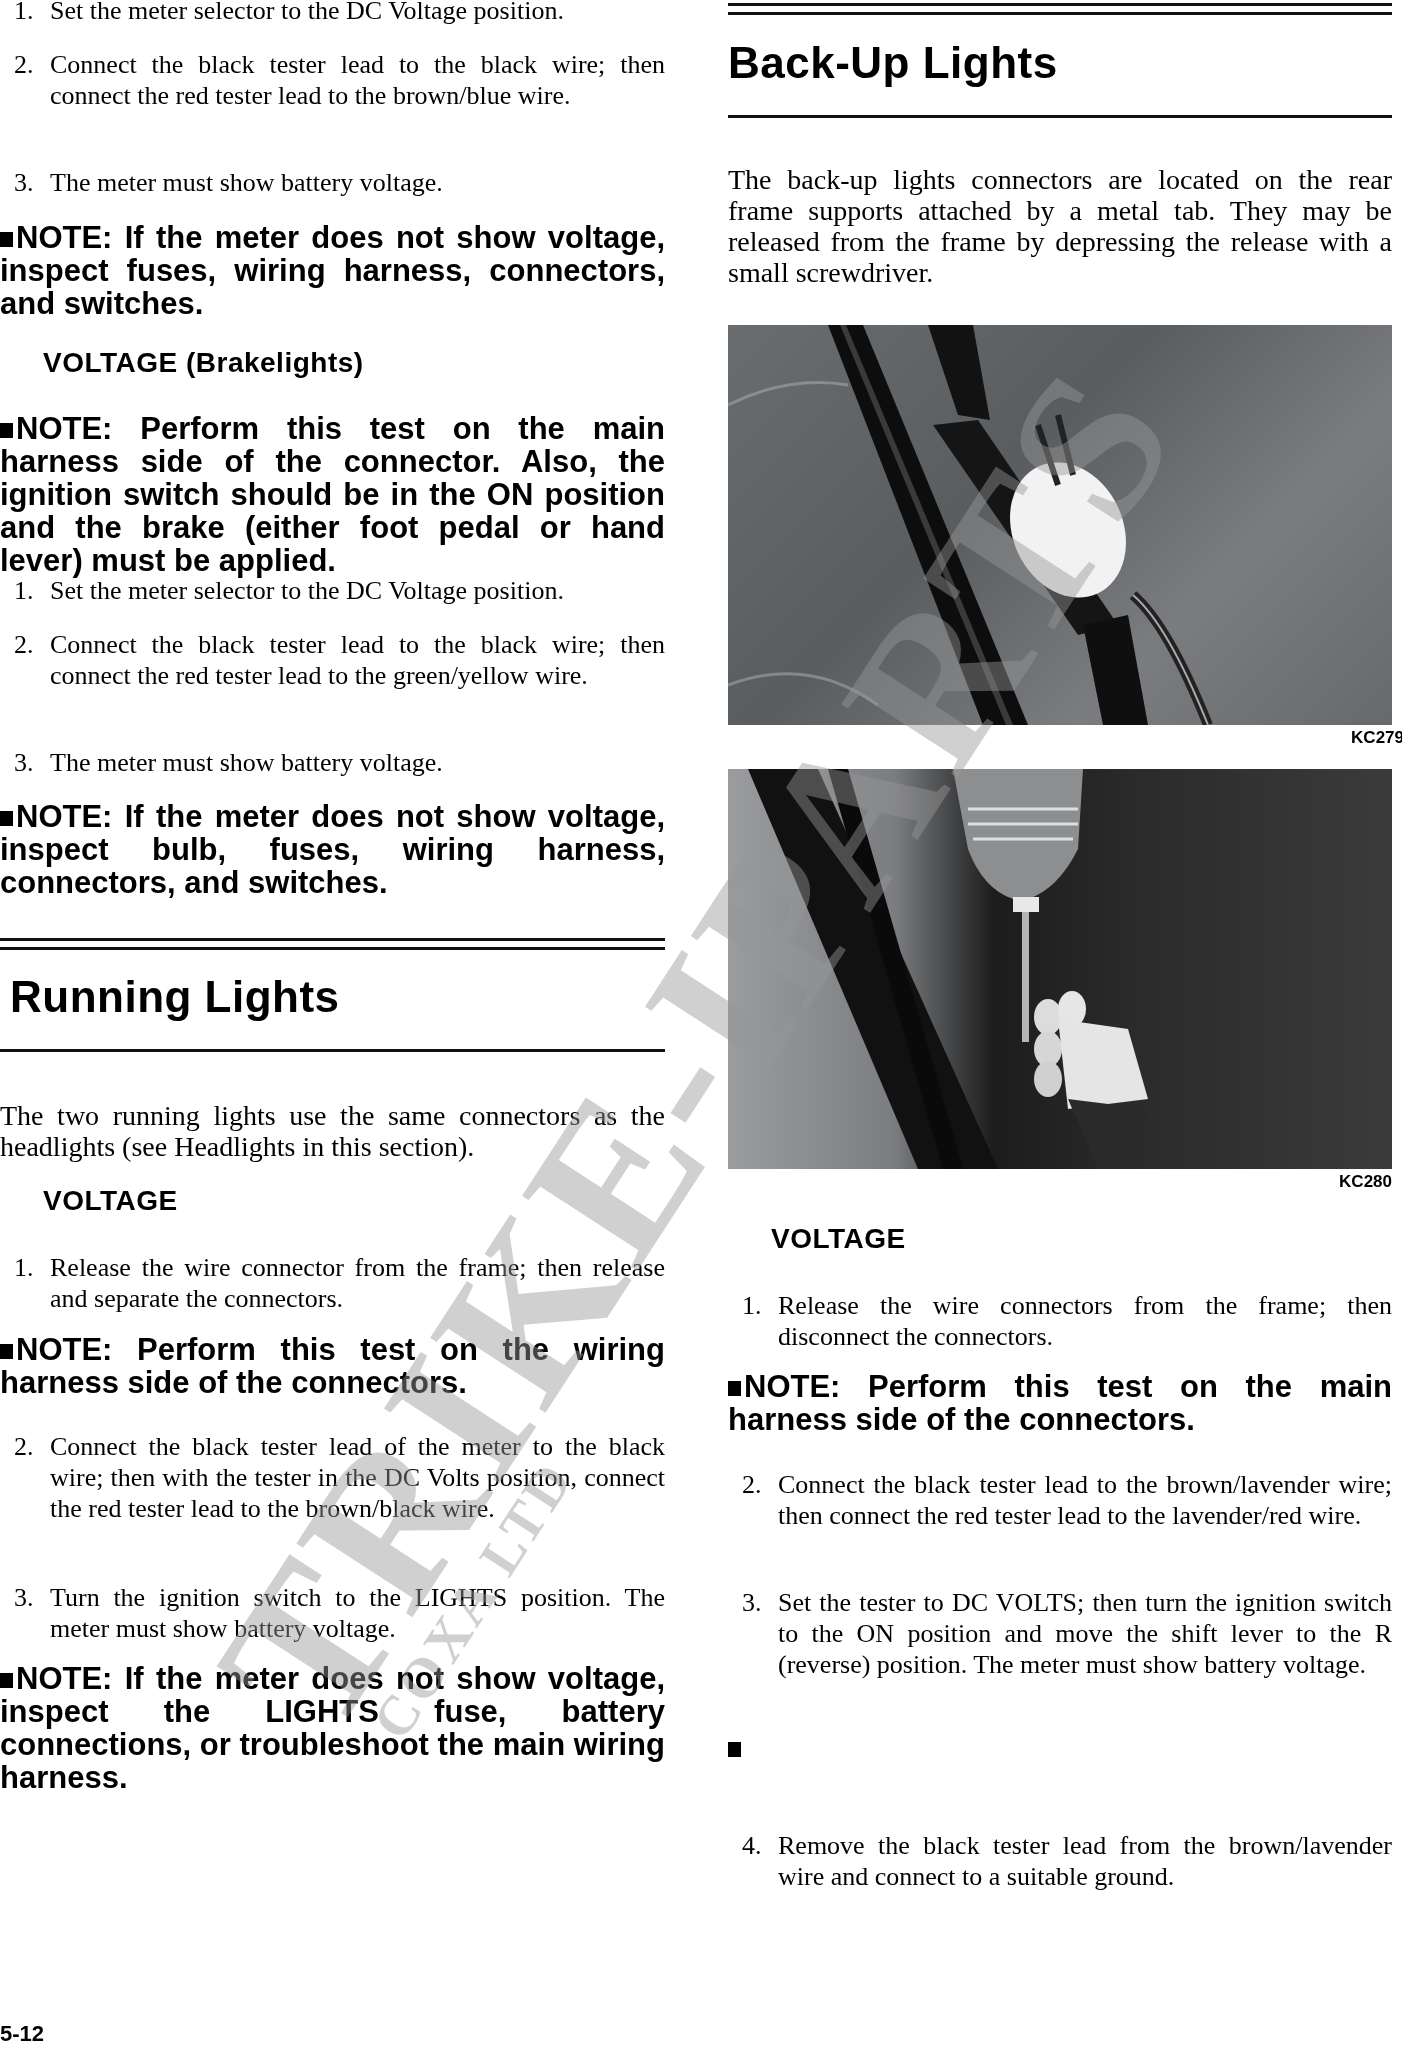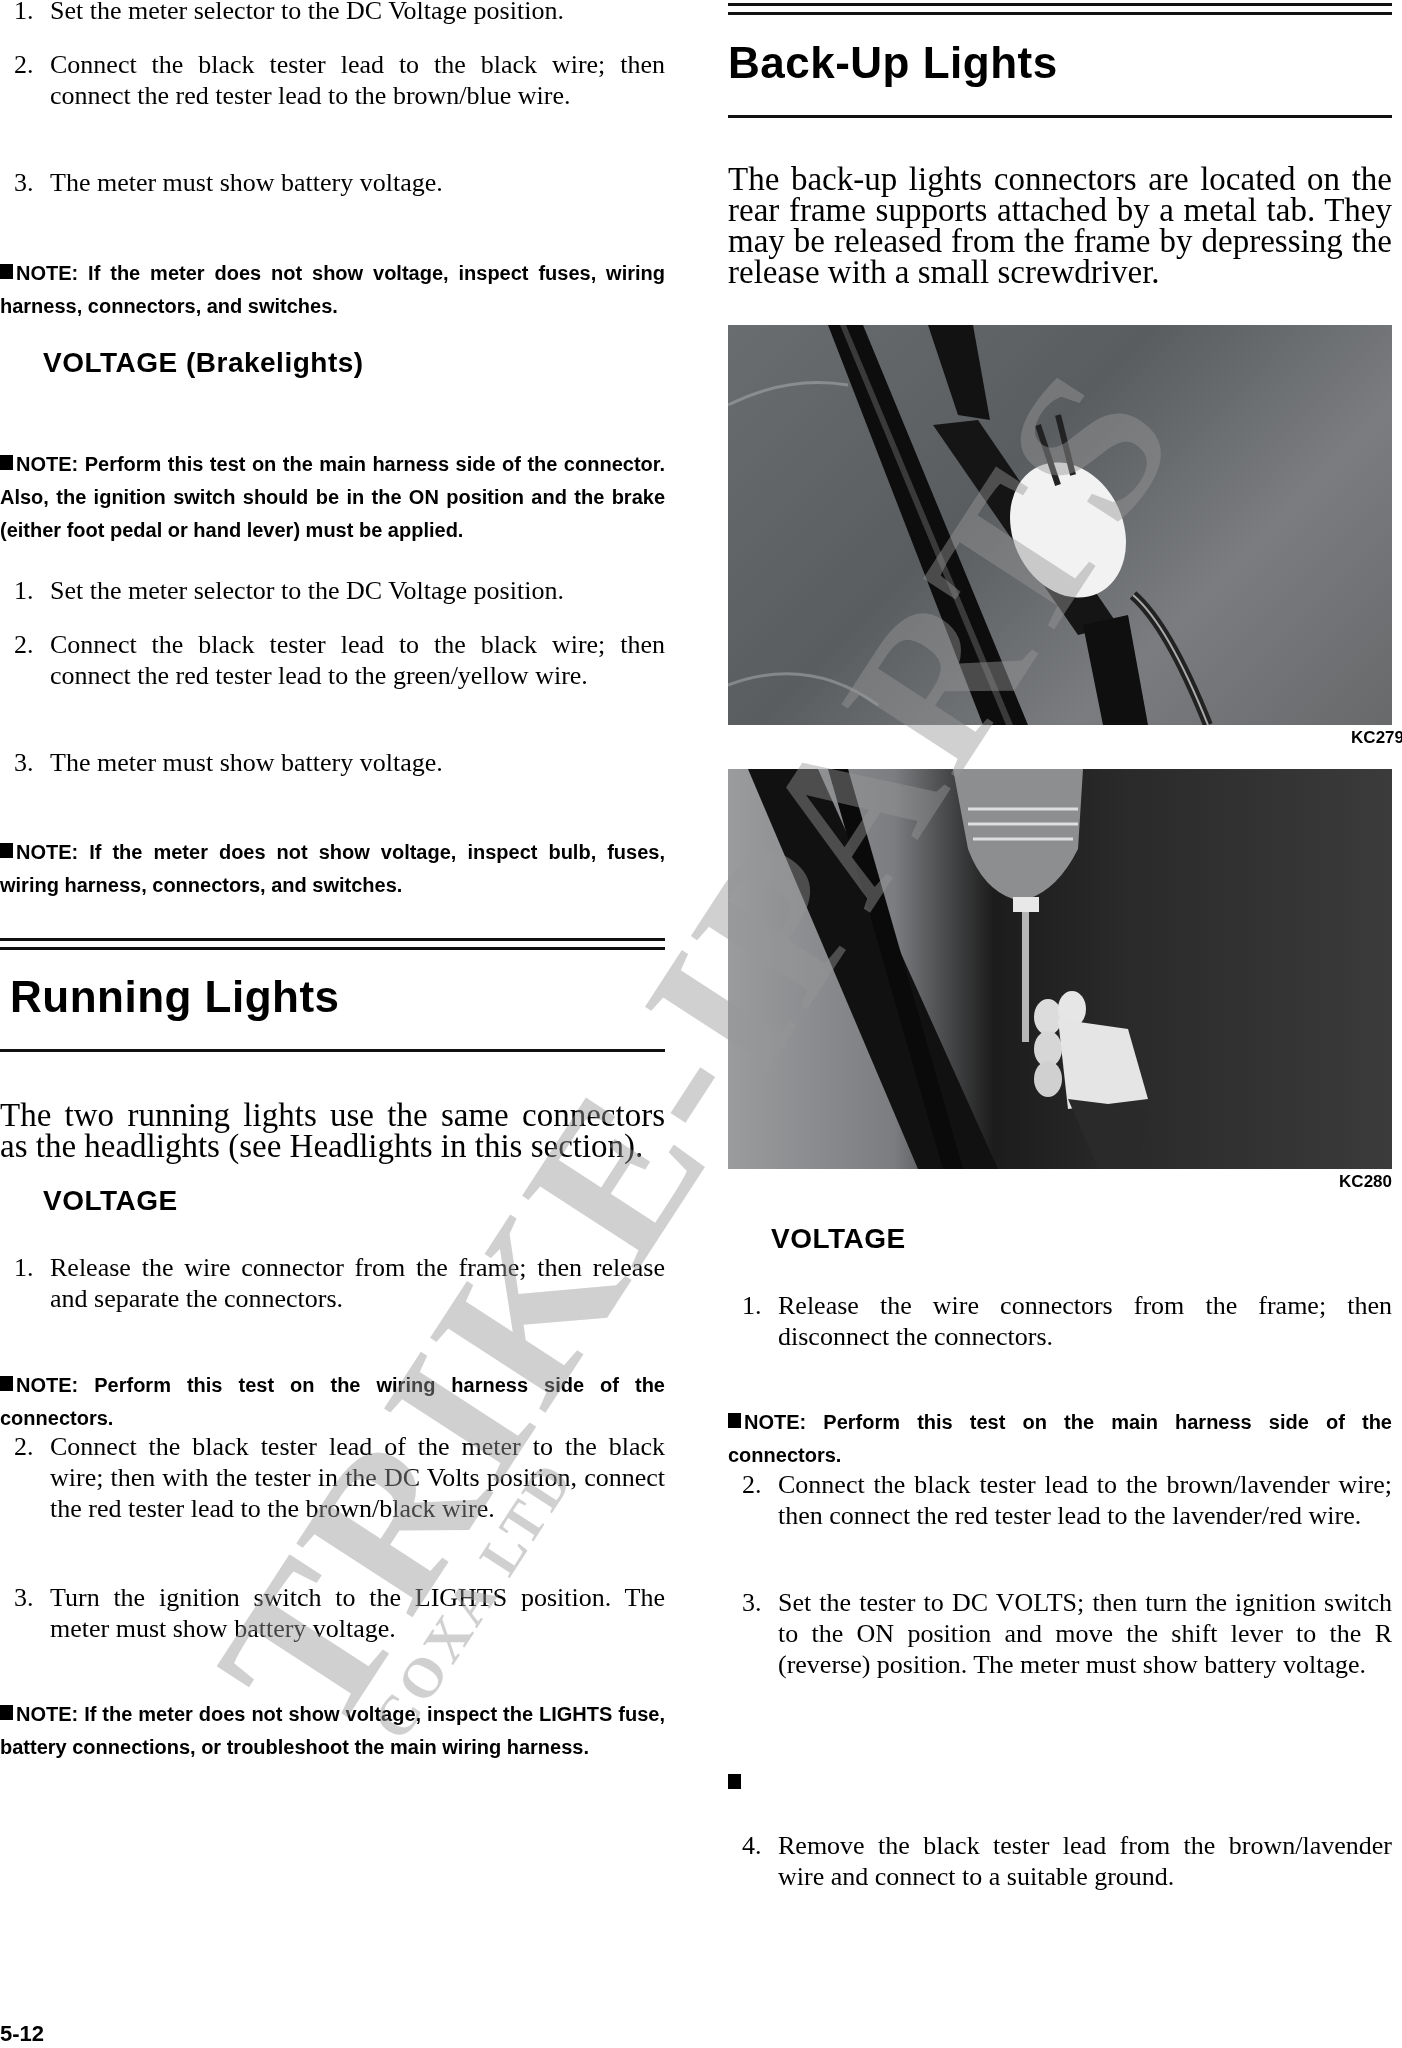--- a/index.html
+++ b/index.html
@@ -6,23 +6,23 @@
   body { width: 1402px; height: 2048px; position: relative; overflow: hidden; color: #000; }
   .page { position: absolute; inset: 0; }
   .col { position: absolute; top: 0; }
   .col-left { left: 0; width: 665px; }
   .col-right { left: 728px; width: 664px; }
 
   .step { position: absolute; font-family: "Liberation Serif", serif; font-size: 26px; line-height: 31px; text-align: justify; }
   .step .num { position: absolute; left: -36px; top: 0; }
   .step .txt { display: block; }
 
-  .para { position: absolute; font-family: "Liberation Serif", serif; font-size: 33px; line-height: 31px; text-align: justify; }
-
-  .note { position: absolute; font-family: "Liberation Sans", sans-serif; font-weight: bold; font-size: 20px; line-height: 33px; text-align: justify; margin-top: 36px; }
+  .para { position: absolute; font-family: "Liberation Serif", serif; font-size: 28px; line-height: 31px; text-align: justify; }
+
+  .note { position: absolute; font-family: "Liberation Sans", sans-serif; font-weight: bold; font-size: 31px; line-height: 33px; text-align: justify; }
   .note .sq { display: inline-block; width: 13px; height: 15px; background: #000; margin-right: 3px; vertical-align: 1px; }
 
   .subhead { position: absolute; font-family: "Liberation Sans", sans-serif; font-weight: 900; font-size: 28px; letter-spacing: 0.5px; margin-left: 43px; }
 
   .section-title { position: absolute; font-family: "Liberation Sans", sans-serif; font-weight: 900; font-size: 44px; text-align: left; letter-spacing: 0.5px; }
 
   .rule { position: absolute; height: 3px; background: #111; }
 
   .photo { position: absolute; overflow: hidden; }
   .caption { position: absolute; font-family: "Liberation Sans", sans-serif; font-weight: bold; font-size: 17px; text-align: right; }

